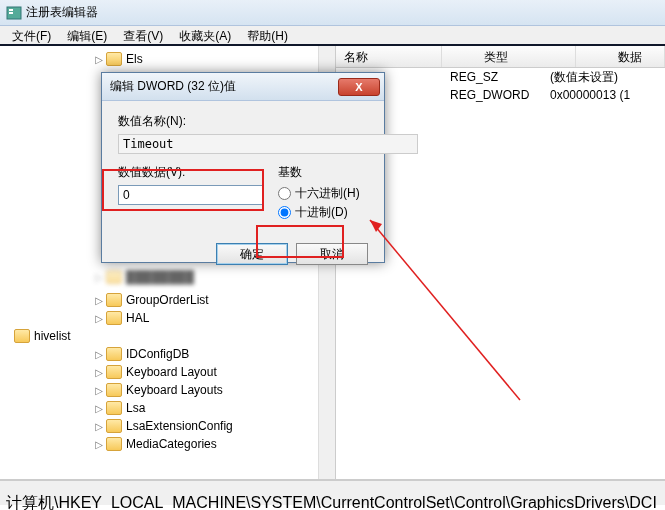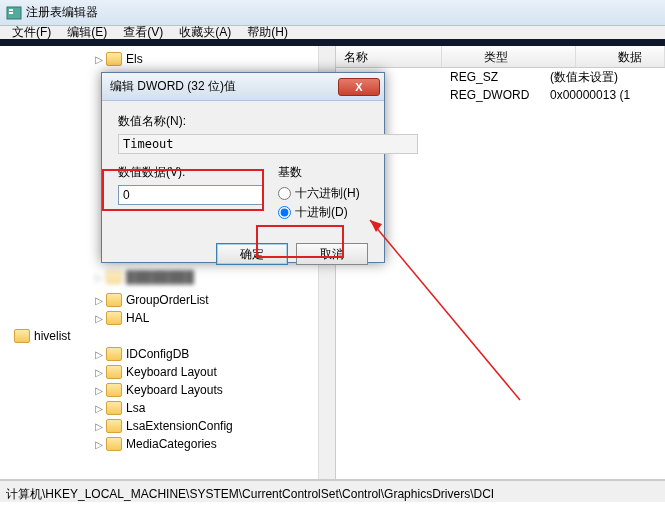--- a/index.html
+++ b/index.html
@@ -4,21 +4,21 @@
 <style>
   * { box-sizing: border-box; margin: 0; padding: 0; }
   body { font-family: "Microsoft YaHei", "SimSun", Tahoma, sans-serif; font-size: 12px; color: #000; background: #fff; width: 665px; height: 510px; overflow: hidden; position: relative; }
   
   
   .titlebar { height: 26px; background: linear-gradient(to bottom, #e8f0f8, #d6e4f2); border-bottom: 1px solid #b0c4de; display: flex; align-items: center; padding-left: 6px; }
   .titlebar .icon { width: 16px; height: 16px; margin-right: 4px; }
   .titlebar .title { font-size: 12px; }
   
   
-  .menubar { height: 20px; background: #f0f0f0; border-bottom: 7px solid #0f172a; display: flex; align-items: center; padding-left: 4px; }
+  .menubar { height: 20px; background: #f0f0f0; border-bottom: 2px solid #0f172a; display: flex; padding-left: 4px; }
   .menubar span { padding: 2px 8px; cursor: default; }
   
   
   .main { display: flex; height: 434px; border-bottom: 1px solid #ccc; }
   
   
   .tree { width: 336px; border-right: 1px solid #ccc; background: #fff; overflow: hidden; position: relative; padding-top: 4px; }
   .tree-item { display: flex; align-items: center; height: 18px; padding-left: 0; white-space: nowrap; }
   .tree-item .expander { width: 14px; text-align: center; color: #777; font-size: 10px; }
   .tree-item .folder { width: 16px; height: 14px; background: linear-gradient(to bottom, #ffe9a6, #f7c95a); border: 1px solid #d6a33a; border-radius: 2px; margin-right: 4px; flex-shrink: 0; }
@@ -29,21 +29,21 @@
   .list { flex: 1; background: #fff; position: relative; }
   .list-header { display: flex; height: 22px; background: linear-gradient(to bottom, #fdfdfd, #ebebeb); border-bottom: 1px solid #ccc; gap: 34px; }
   .list-header div { padding: 3px 8px; border-right: 1px solid #ddd; }
   .col-name { width: 106px; }
   .col-type { width: 100px; }
   .col-data { flex: 1; }
   .list-row { display: flex; height: 18px; align-items: center; }
   .list-row div { padding: 0 8px; overflow: hidden; white-space: nowrap; }
   
   
-  .statusbar { height: 22px; background: #f0f0f0; padding: 5px 6px; border-top: 1px solid #ccc; font-size: 12px; }
+  .statusbar { height: 22px; background: #f0f0f0; padding: 12px 6px; border-top: 1px solid #ccc; font-size: 16px; }
   
   
   .dialog { position: absolute; left: 101px; top: 72px; width: 284px; height: 191px; background: #f0f0f0; border: 1px solid #5a7ca0; box-shadow: 0 0 12px rgba(0,0,0,0.45); }
   .dlg-titlebar { height: 28px; background: linear-gradient(to bottom, #f0f5fa, #d2e0ee); display: flex; align-items: center; justify-content: space-between; padding: 0 4px 0 8px; border-bottom: 1px solid #b0c4de; }
   .dlg-title { font-size: 12px; }
   .dlg-close { width: 42px; height: 18px; background: linear-gradient(to bottom, #e67a6b, #c8432e); border: 1px solid #9a2a1a; border-radius: 3px; color: #fff; display: flex; align-items: center; justify-content: center; font-size: 11px; font-weight: bold; cursor: default; }
   .dlg-body { padding: 12px 16px; position: relative; }
   .dlg-label { margin-bottom: 4px; }
   .dlg-readonly { border: 1px solid #ccc; background: #f4f4f4; padding: 2px 4px; margin-bottom: 10px; width: 300px; font-family: SimSun, monospace; }
   .dlg-row { display: flex; }

